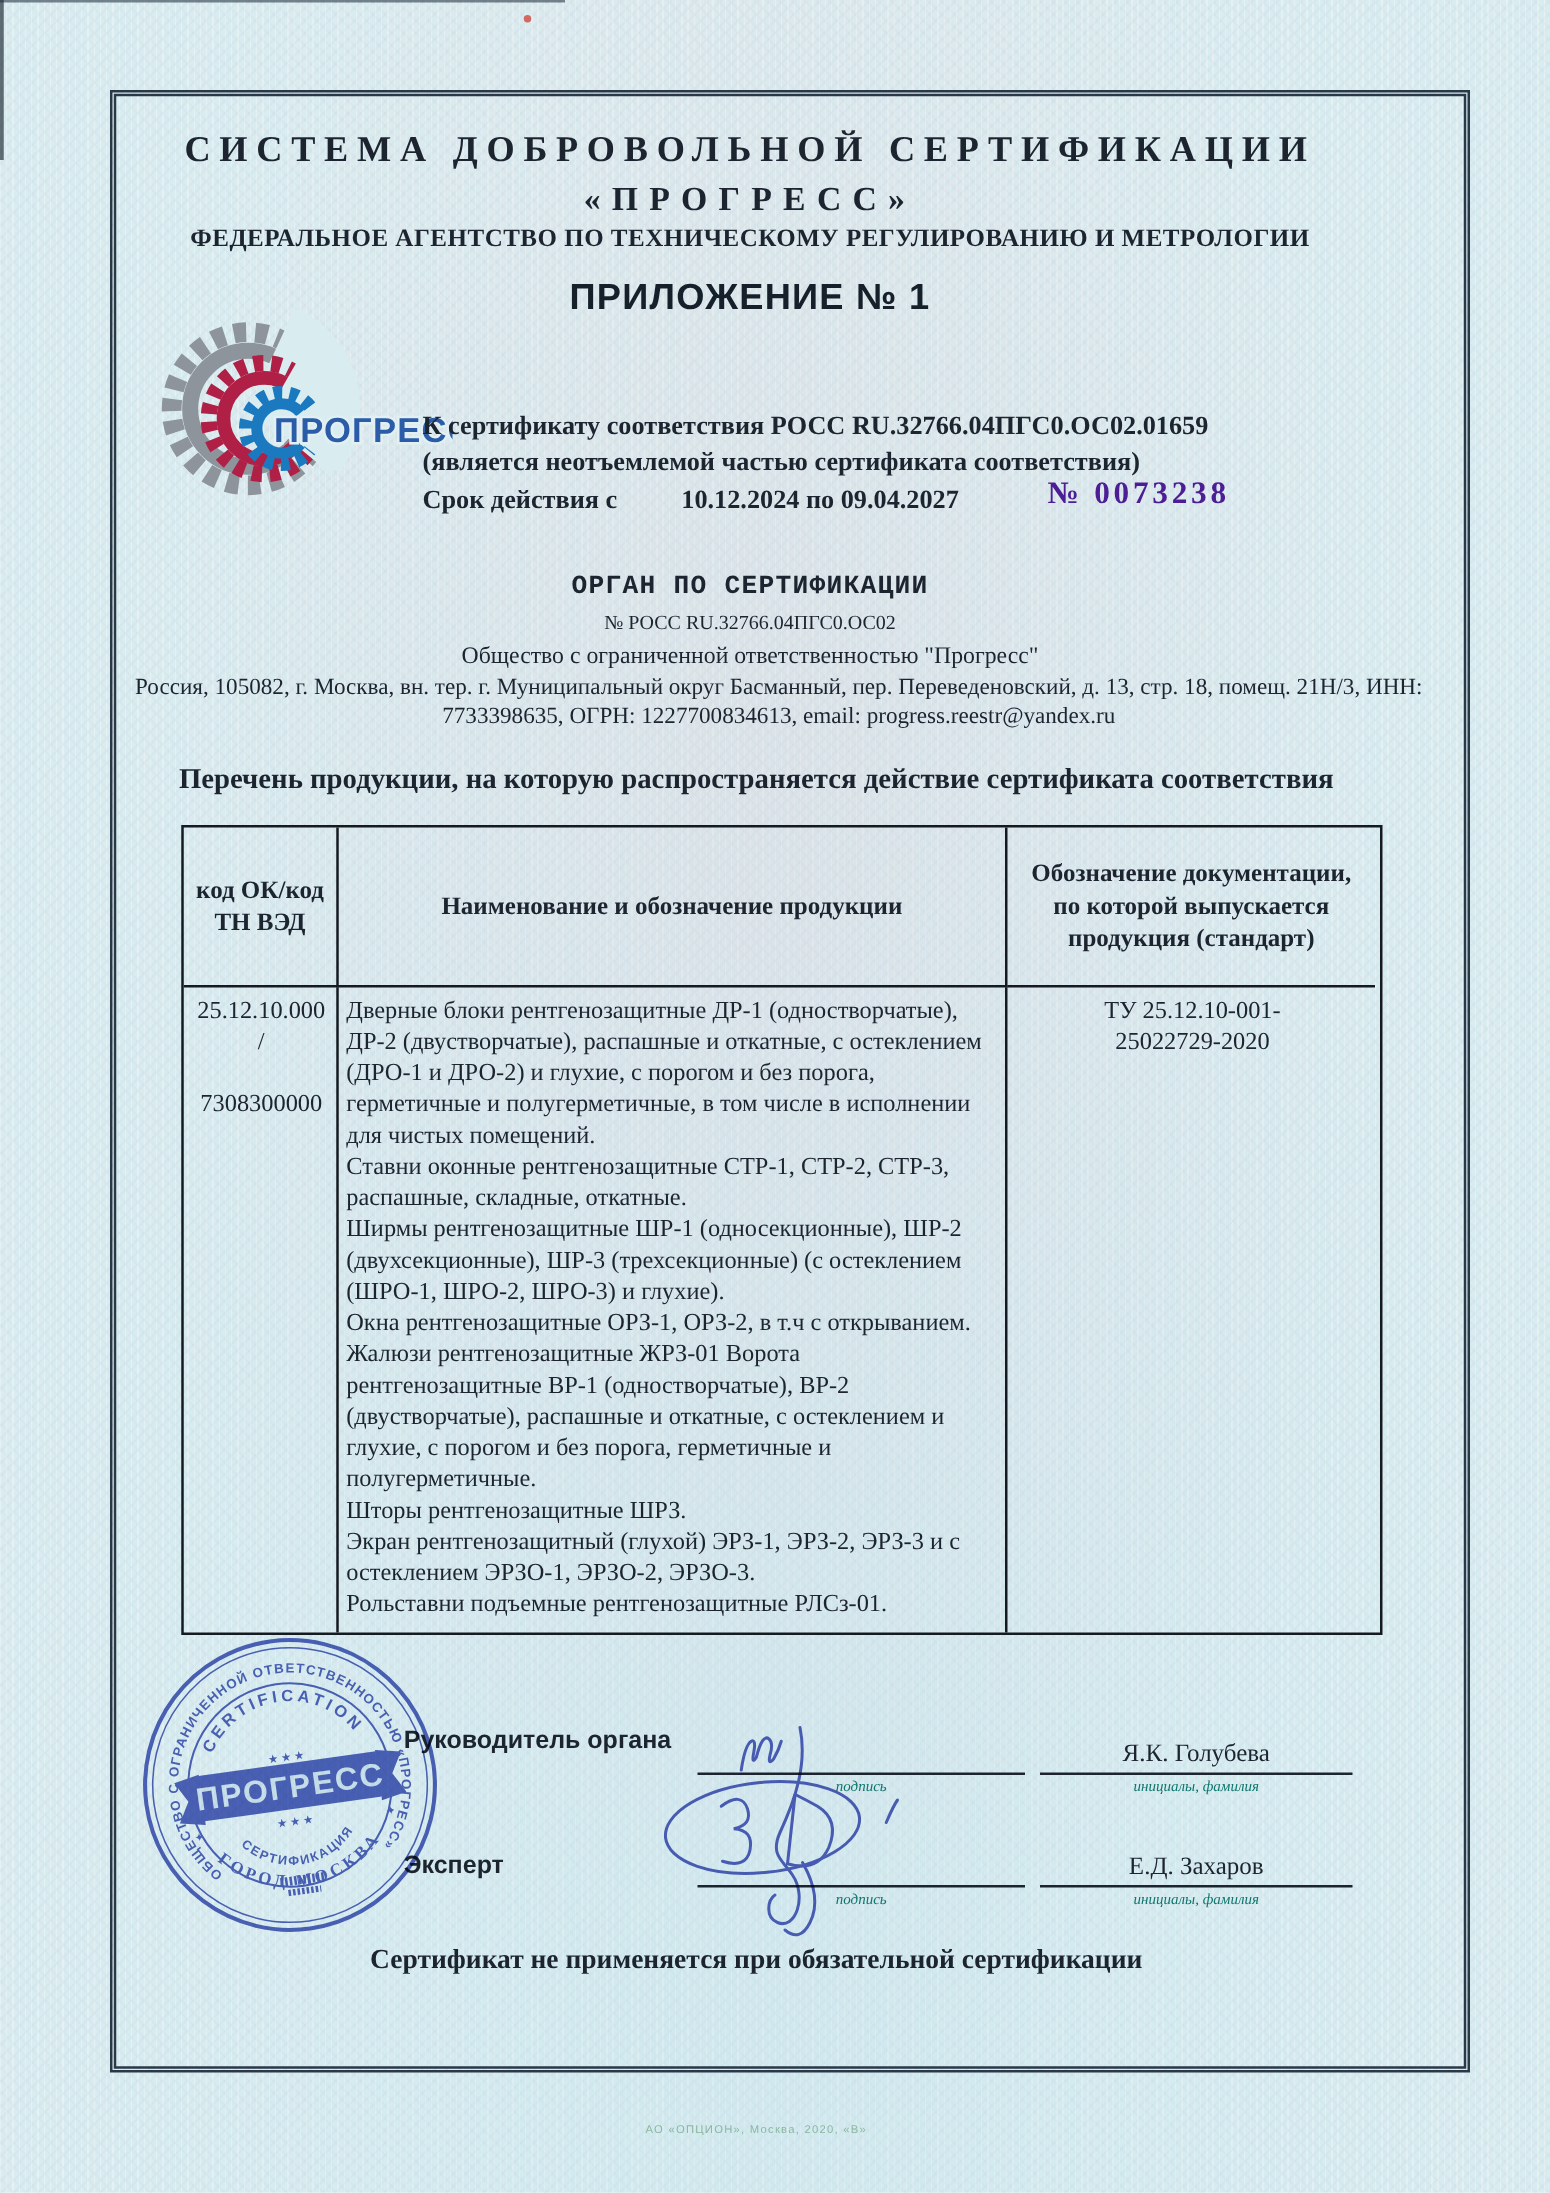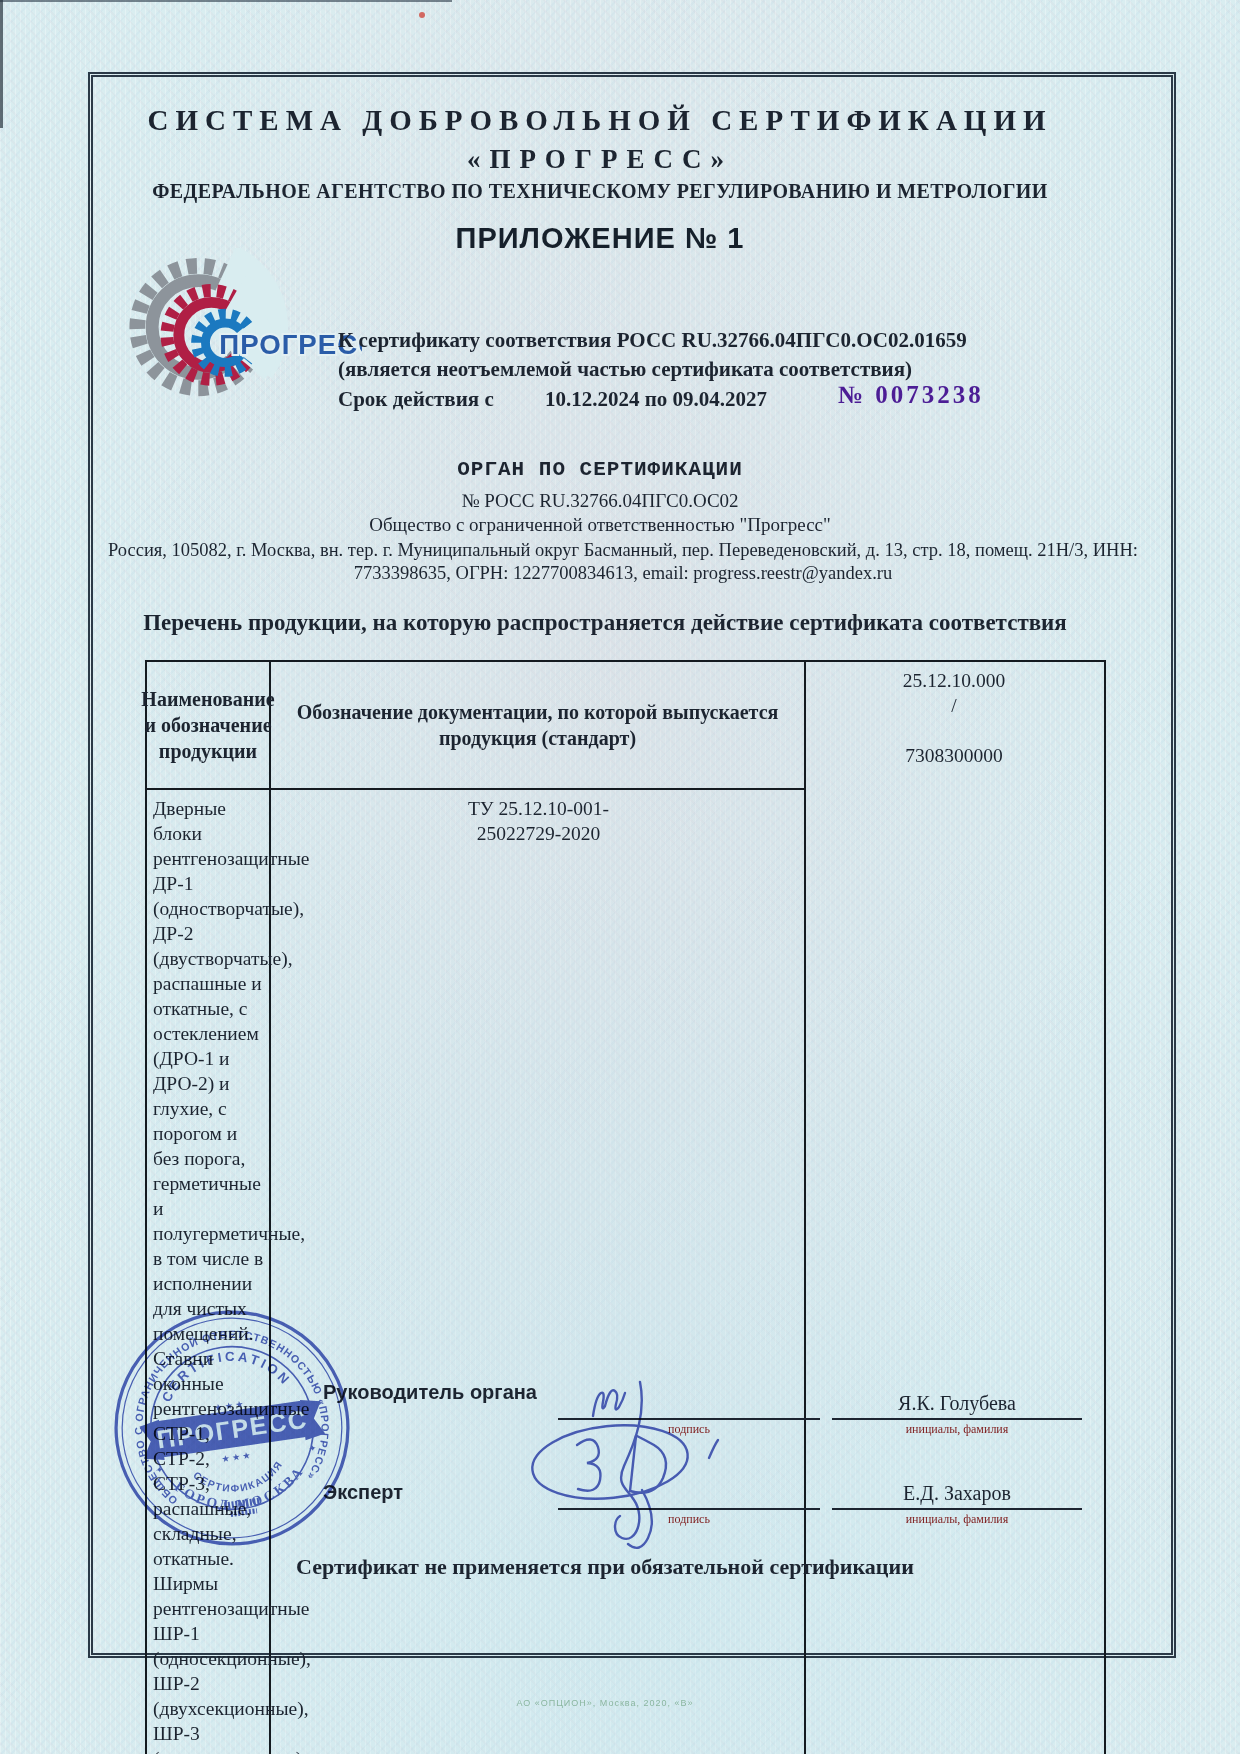--- a/index.html
+++ b/index.html
@@ -20,42 +20,42 @@
   .h3{left:100px;top:180px;width:1000px;font-size:20px;font-weight:700;letter-spacing:.4px;}
   .appendix{left:100px;top:222px;width:1000px;font-size:29px;font-weight:700;
             font-family:"Liberation Sans", sans-serif;letter-spacing:1px;color:#16202b;}
   .certline{left:338px;width:720px;font-size:21px;font-weight:700;}
   .c1{top:328px;} .c2{top:357px;}
   .vlabel{left:338px;top:387px;font-size:21px;font-weight:700;}
   .vdates{left:545px;top:387px;font-size:21px;font-weight:700;}
   .rednum{left:838px;top:381px;font-size:25px;letter-spacing:3px;color:#4c1d95;font-weight:600;}
   .orgtitle{left:100px;top:458px;width:1000px;font-size:21px;font-weight:700;
             font-family:Liberation Mono, monospace;letter-spacing:1px;}
-  .orgnum{left:100px;top:490px;width:1000px;font-size:19px;}
+  .orgnum{left:100px;top:490px;width:1000px;font-size:16px;}
   .orgname{left:100px;top:514px;width:1000px;font-size:19px;}
   .orgaddr{left:103px;top:539px;width:1040px;font-size:18.5px;line-height:23px;}
   .listtitle{left:100px;top:610px;width:1010px;font-size:23px;font-weight:700;}
   .tbl{left:145px;top:660px;width:957px;border:2px solid #141a20;display:grid;
        grid-template-columns:124px 535px 294px;grid-template-rows:128px auto;}
   .cell{border-right:2px solid #141a20;box-sizing:border-box;}
   .cell:nth-child(3n){border-right:none;}
   .hcell{border-bottom:2px solid #141a20;display:flex;align-items:center;justify-content:center;
          font-weight:700;font-size:20px;text-align:center;padding:4px 8px;line-height:26px;}
   .bcell{font-size:19.5px;line-height:25px;padding:6px 4px 10px 6px;}
   .pre{white-space:pre-line;}
   .codecell{text-align:center;}
   .doccell{text-align:center;}
   .siglabel{font-family:"Liberation Sans", sans-serif;font-weight:700;font-size:20px;margin-left:21px;}
   .sl1{left:302px;top:1381px;} .sl2{left:302px;top:1481px;}
   .sigline{border-bottom:2px solid #1c2430;height:0;}
   .ln1a{left:558px;top:1418px;width:262px;} .ln1b{left:832px;top:1418px;width:250px;}
   .ln2a{left:558px;top:1508px;width:262px;} .ln2b{left:832px;top:1508px;width:250px;}
   .signame{font-size:20px;width:250px;text-align:center;}
   .nm1{left:832px;top:1392px;} .nm2{left:832px;top:1482px;}
-  .cap{font-size:12px;width:262px;text-align:center;color:#7f1d1d;}
+  .cap{font-size:12px;width:262px;text-align:center;color:#0f766e;font-style:italic;}
   .cp1{left:558px;top:1422px;} .cp2{left:832px;top:1422px;width:250px;}
   .cp3{left:558px;top:1512px;} .cp4{left:832px;top:1512px;width:250px;}
   .footnote{left:100px;top:1554px;width:1010px;font-size:22px;font-weight:700;}
   .printinfo{left:100px;top:1698px;width:1010px;font-size:9px;letter-spacing:1px;
              color:#7fae93;opacity:.85;font-family:"Liberation Sans", sans-serif;}
   .stamp{left:112px;top:1308px;width:240px;height:240px;transform:rotate(-8deg);
          opacity:.88;mix-blend-mode:multiply;}
   .sigsvg{left:430px;top:1370px;width:350px;height:210px;mix-blend-mode:multiply;}
   .logo{left:124px;top:248px;width:238px;height:158px;}
   .dot{left:419px;top:12px;width:6px;height:6px;border-radius:50%;background:#d0493f;opacity:.8;}
@@ -102,20 +102,21 @@
 <div class="abs rednum">№ 0073238</div>
 
 <div class="abs ctr orgtitle">ОРГАН ПО СЕРТИФИКАЦИИ</div>
 <div class="abs ctr orgnum">№ РОСС RU.32766.04ПГС0.ОС02</div>
 <div class="abs ctr orgname">Общество с ограниченной ответственностью "Прогресс"</div>
 <div class="abs ctr orgaddr">Россия, 105082, г. Москва, вн. тер. г. Муниципальный округ Басманный, пер. Переведеновский, д. 13, стр. 18, помещ. 21Н/3, ИНН: 7733398635, ОГРН: 1227700834613, email: progress.reestr@yandex.ru</div>
 
 <div class="abs ctr listtitle">Перечень продукции, на которую распространяется действие сертификата соответствия</div>
 
 <div class="abs tbl">
+  <div class="cell hcell">код ОК/код ТН ВЭД</div>
   <div class="cell hcell">Наименование и обозначение продукции</div>
   <div class="cell hcell">Обозначение документации, по которой выпускается продукция (стандарт)</div>
   <div class="cell bcell pre codecell">25.12.10.000
 /
 
 7308300000</div>
   <div class="cell bcell pre">Дверные блоки рентгенозащитные ДР-1 (одностворчатые), ДР-2 (двустворчатые), распашные и откатные, с остеклением (ДРО-1 и ДРО-2) и глухие, с порогом и без порога, герметичные и полугерметичные, в том числе в исполнении для чистых помещений.
 Ставни оконные рентгенозащитные СТР-1, СТР-2, СТР-3, распашные, складные, откатные.
 Ширмы рентгенозащитные ШР-1 (односекционные), ШР-2 (двухсекционные), ШР-3 (трехсекционные) (с остеклением (ШРО-1, ШРО-2, ШРО-3) и глухие).
 Окна рентгенозащитные ОРЗ-1, ОРЗ-2, в т.ч с открыванием.

